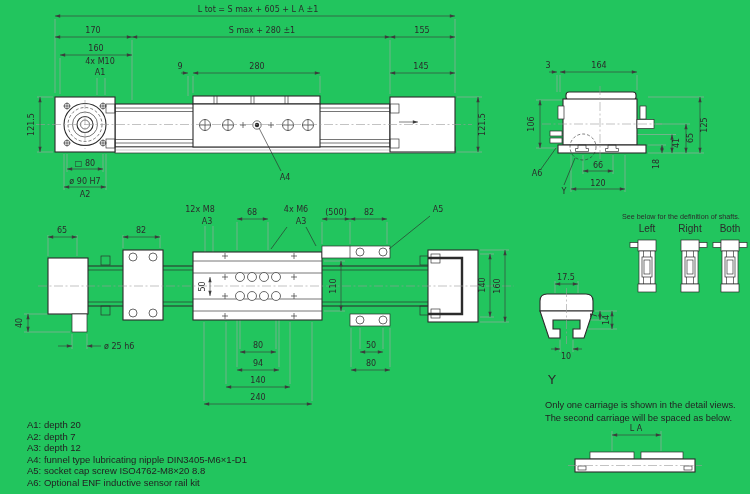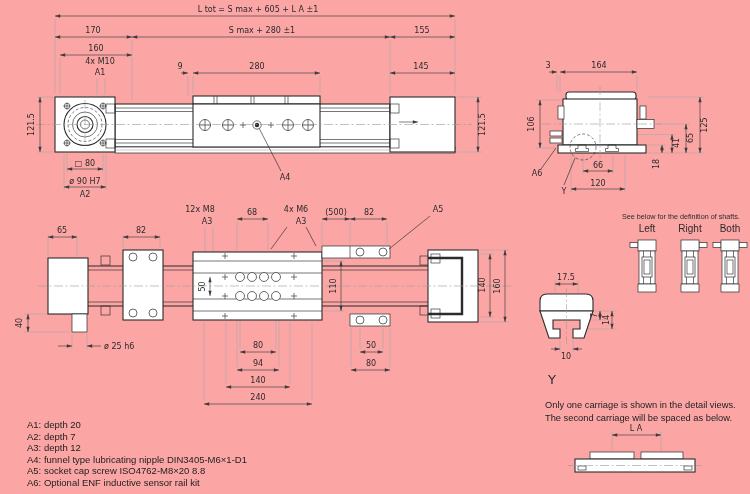--- a/index.html
+++ b/index.html
@@ -1,16 +1,16 @@
 <!DOCTYPE html>
 <html><head>
 <meta charset="utf-8">
 <style>
   html,body{margin:0;padding:0;background:#fff;}
-  .stage{position:relative;width:750px;height:494px;background:#fca5a5;overflow:hidden;
+  .stage{position:relative;width:750px;height:494px;background:#22c55e;overflow:hidden;
          font-family:"DejaVu Sans",sans-serif;}
   svg{display:block}
   .ln{fill:none;stroke:#2b2b2b;stroke-width:1.1}
   .fw{fill:#ffffff;stroke:#2b2b2b;stroke-width:1.1}
   .fw2{fill:#ffffff;stroke:#2b2b2b;stroke-width:0.7}
   .tn{fill:none;stroke:#2b2b2b;stroke-width:0.65}
   .tk{fill:none;stroke:#2b2b2b;stroke-width:2.4}
   .dm{fill:none;stroke:#3c3c3c;stroke-width:0.65}
   .ex{fill:none;stroke:#aaaaaa;stroke-width:0.6}
   .cl{fill:none;stroke:#9a9a9a;stroke-width:0.6;stroke-dasharray:9 2.5 2 2.5}

